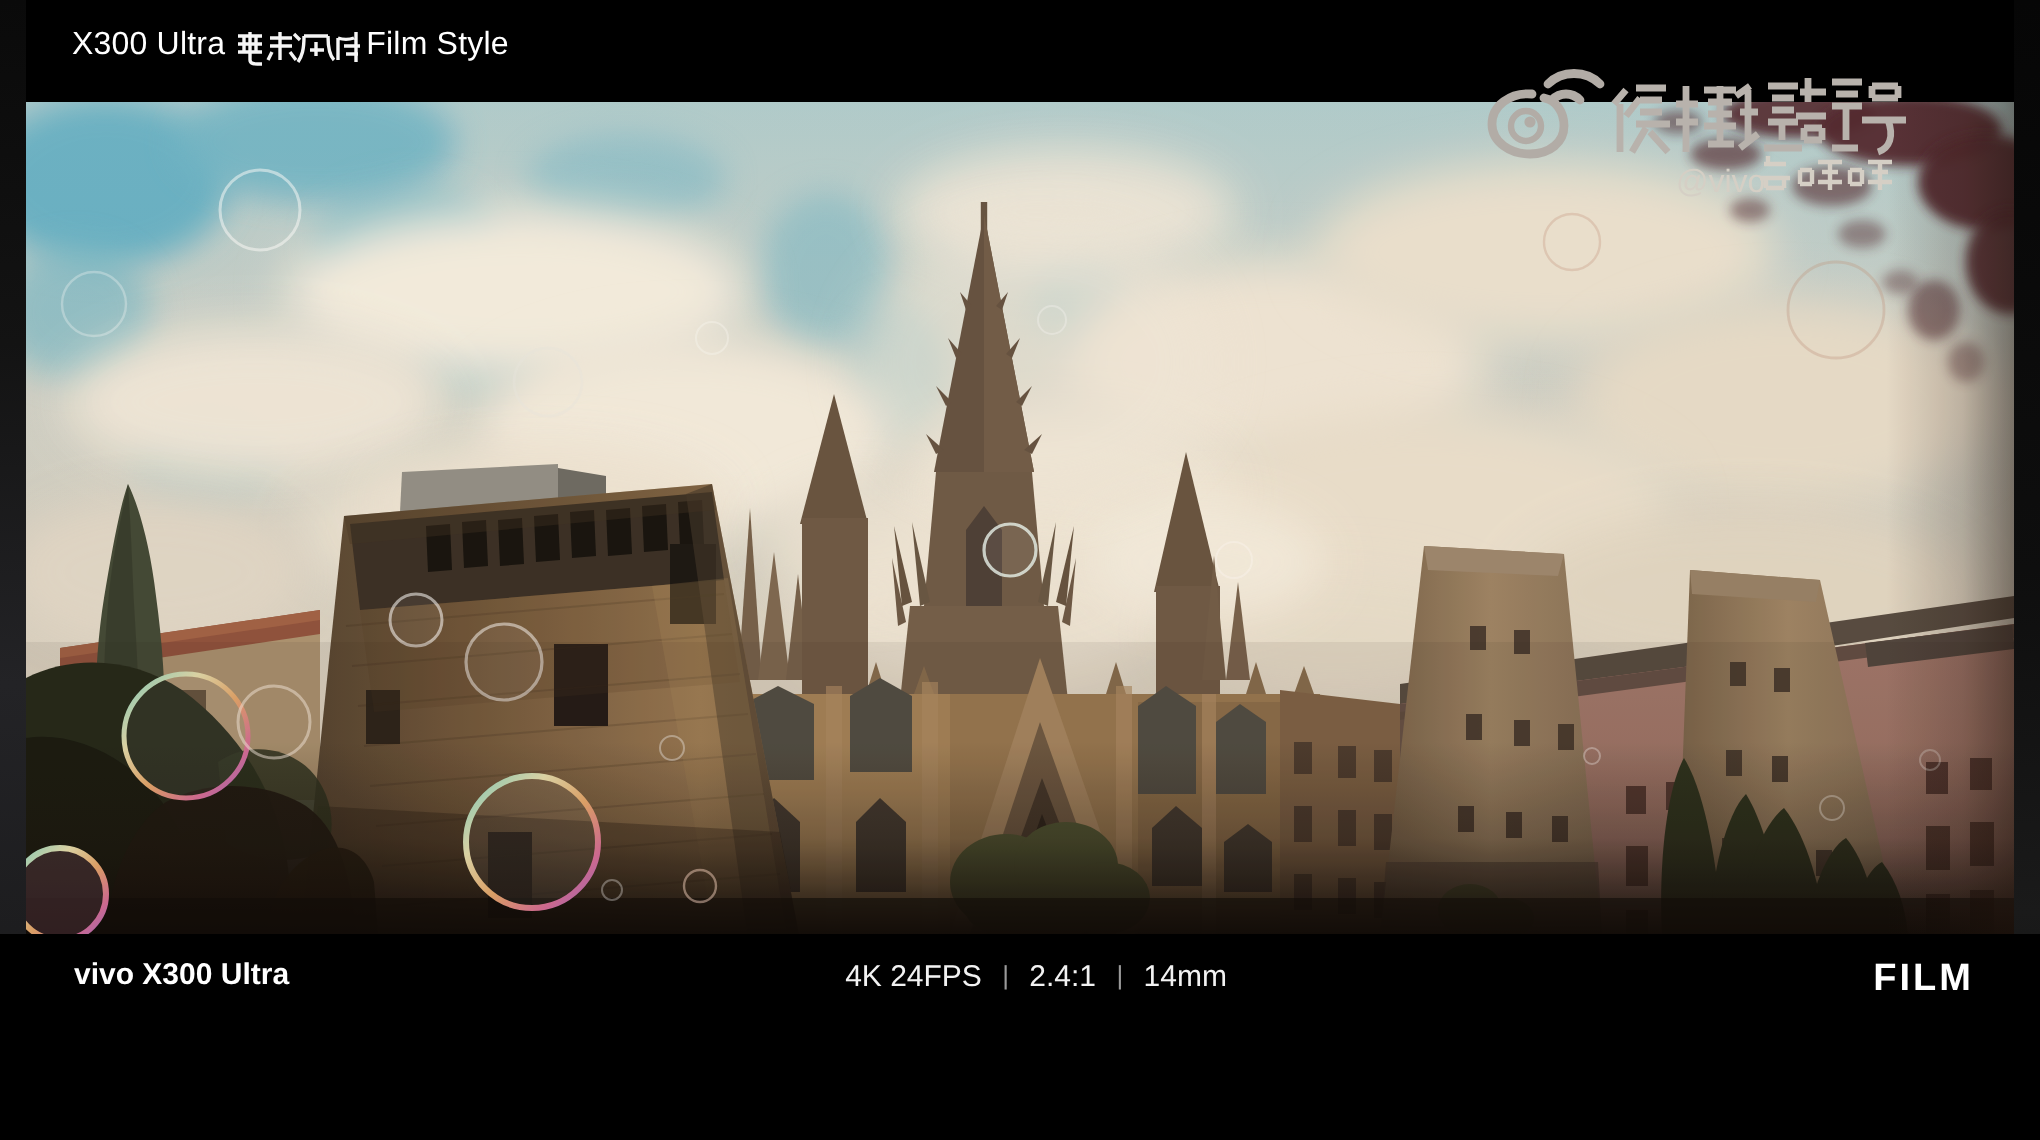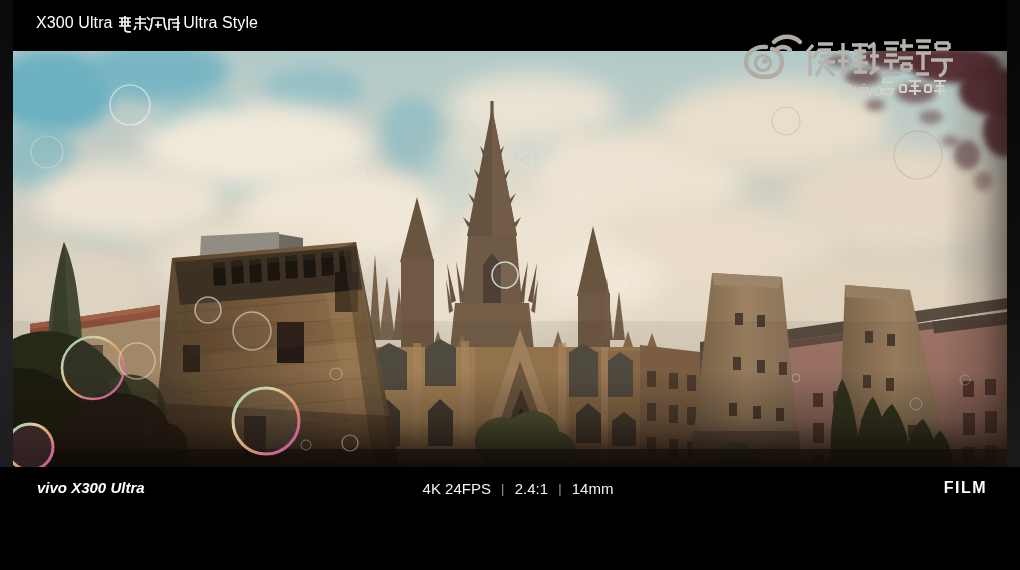--- a/index.html
+++ b/index.html
@@ -1,23 +1,23 @@
 <!DOCTYPE html>
 <html><head>
 <meta charset="utf-8">
 <style>
 html,body{margin:0;padding:0;background:#000;}
 body{width:1020px;height:570px;position:relative;overflow:hidden;font-family:"Liberation Sans",sans-serif;}
 #photo{position:absolute;left:13px;top:51px;width:994px;height:416px;}
 #title{position:absolute;left:36px;top:14px;color:#fff;font-size:16px;font-weight:400;letter-spacing:0.1px;}
 #bbar{position:absolute;left:0;top:467px;width:1020px;height:103px;background:#000;}
-#blef{position:absolute;left:37px;top:479px;color:#fff;font-size:15px;font-weight:700;font-style:italic;}
+#blef{position:absolute;left:37px;top:479px;color:#fff;font-size:15px;font-weight:700;}
 #bcen{position:absolute;left:8px;top:480px;width:1020px;text-align:center;color:#f2f2f2;font-size:15px;}
 #bcen .sep{color:#9a9a9a;font-size:13px;padding:0 6px;position:relative;top:-1px;}
-#bfilm{position:absolute;right:33px;top:479px;color:#fff;font-size:16px;font-weight:700;letter-spacing:1.5px;}
+#bfilm{position:absolute;right:33px;top:479px;color:#fff;font-size:19px;font-weight:700;letter-spacing:1.5px;}
 #lbar{position:absolute;left:0;top:0;width:13px;height:570px;background:linear-gradient(180deg,#0a0a0a 0%,#131313 30%,#232326 60%,#1c1c1e 85%,#111 100%);}
 #rbar{position:absolute;right:0;top:0;width:13px;height:570px;background:linear-gradient(180deg,#060606 0%,#0e0e0e 50%,#1a1a1a 80%,#101010 100%);}
 #wm{position:absolute;left:734px;top:30px;}
 </style>
 </head>
 <body>
 <div id="photo">
 <svg width="994" height="416" viewBox="0 0 994 416" xmlns="http://www.w3.org/2000/svg">
 <defs>
 <linearGradient id="skyg" x1="0" y1="0" x2="0" y2="1">
@@ -361,21 +361,21 @@
 
 <div id="lbar"></div>
 <div id="rbar"></div>
 <div id="title"><span style="vertical-align:top">X300 Ultra </span><svg width="66" height="19" viewBox="0 0 66 19" style="vertical-align:top;margin-top:0px;">
       <g stroke="#f5f5f5" stroke-width="1.7" fill="none">
 <path d="M2,4 h12 M2,8 h12 M2,12 h12 M5,4 v8 M11,4 v8 M8,2 v14 c0,2 2,2 6,2"></path>
 <path d="M18,5 h11 M18,9 h11 M23,2 v14 M19,12 l-2,4 M28,12 l3,4 M30,3 l3,3"></path>
 <path d="M35,4 h12 M35,4 c0,7 -1,10 -3,13 M47,4 c0,7 1,10 3,12 M41,7 v7 M38,11 h7"></path>
 <path d="M52,5 v11 M52,5 c3,1 5,1 8,0 M61,2 v15 M55,9 h8 M56,13 h6"></path>
 </g>
-    </svg><span style="vertical-align:top">Ultra Style</span></div>
+    </svg><span style="vertical-align:top">Film Style</span></div>
 
 <div id="wm">
 <svg width="240" height="75" viewBox="0 0 240 75">
 <g stroke="#b2aca6" stroke-width="4.4" fill="none" stroke-linecap="round">
 <path d="M32,17 C21,16 12,23 12,32 C12,41 21,47 31,47 C41,47 48,41 48,33 C48,26 44,20 38,19"></path>
 <path d="M42,20 C46,16 52,16 56,20"></path>
 <path d="M40,12 C47,5 59,5 66,12"></path>
 </g>
 <circle cx="29" cy="33" r="7.5" stroke="#b2aca6" stroke-width="3.2" fill="none"></circle>
 <circle cx="31" cy="31" r="2.8" fill="#b2aca6"></circle>

